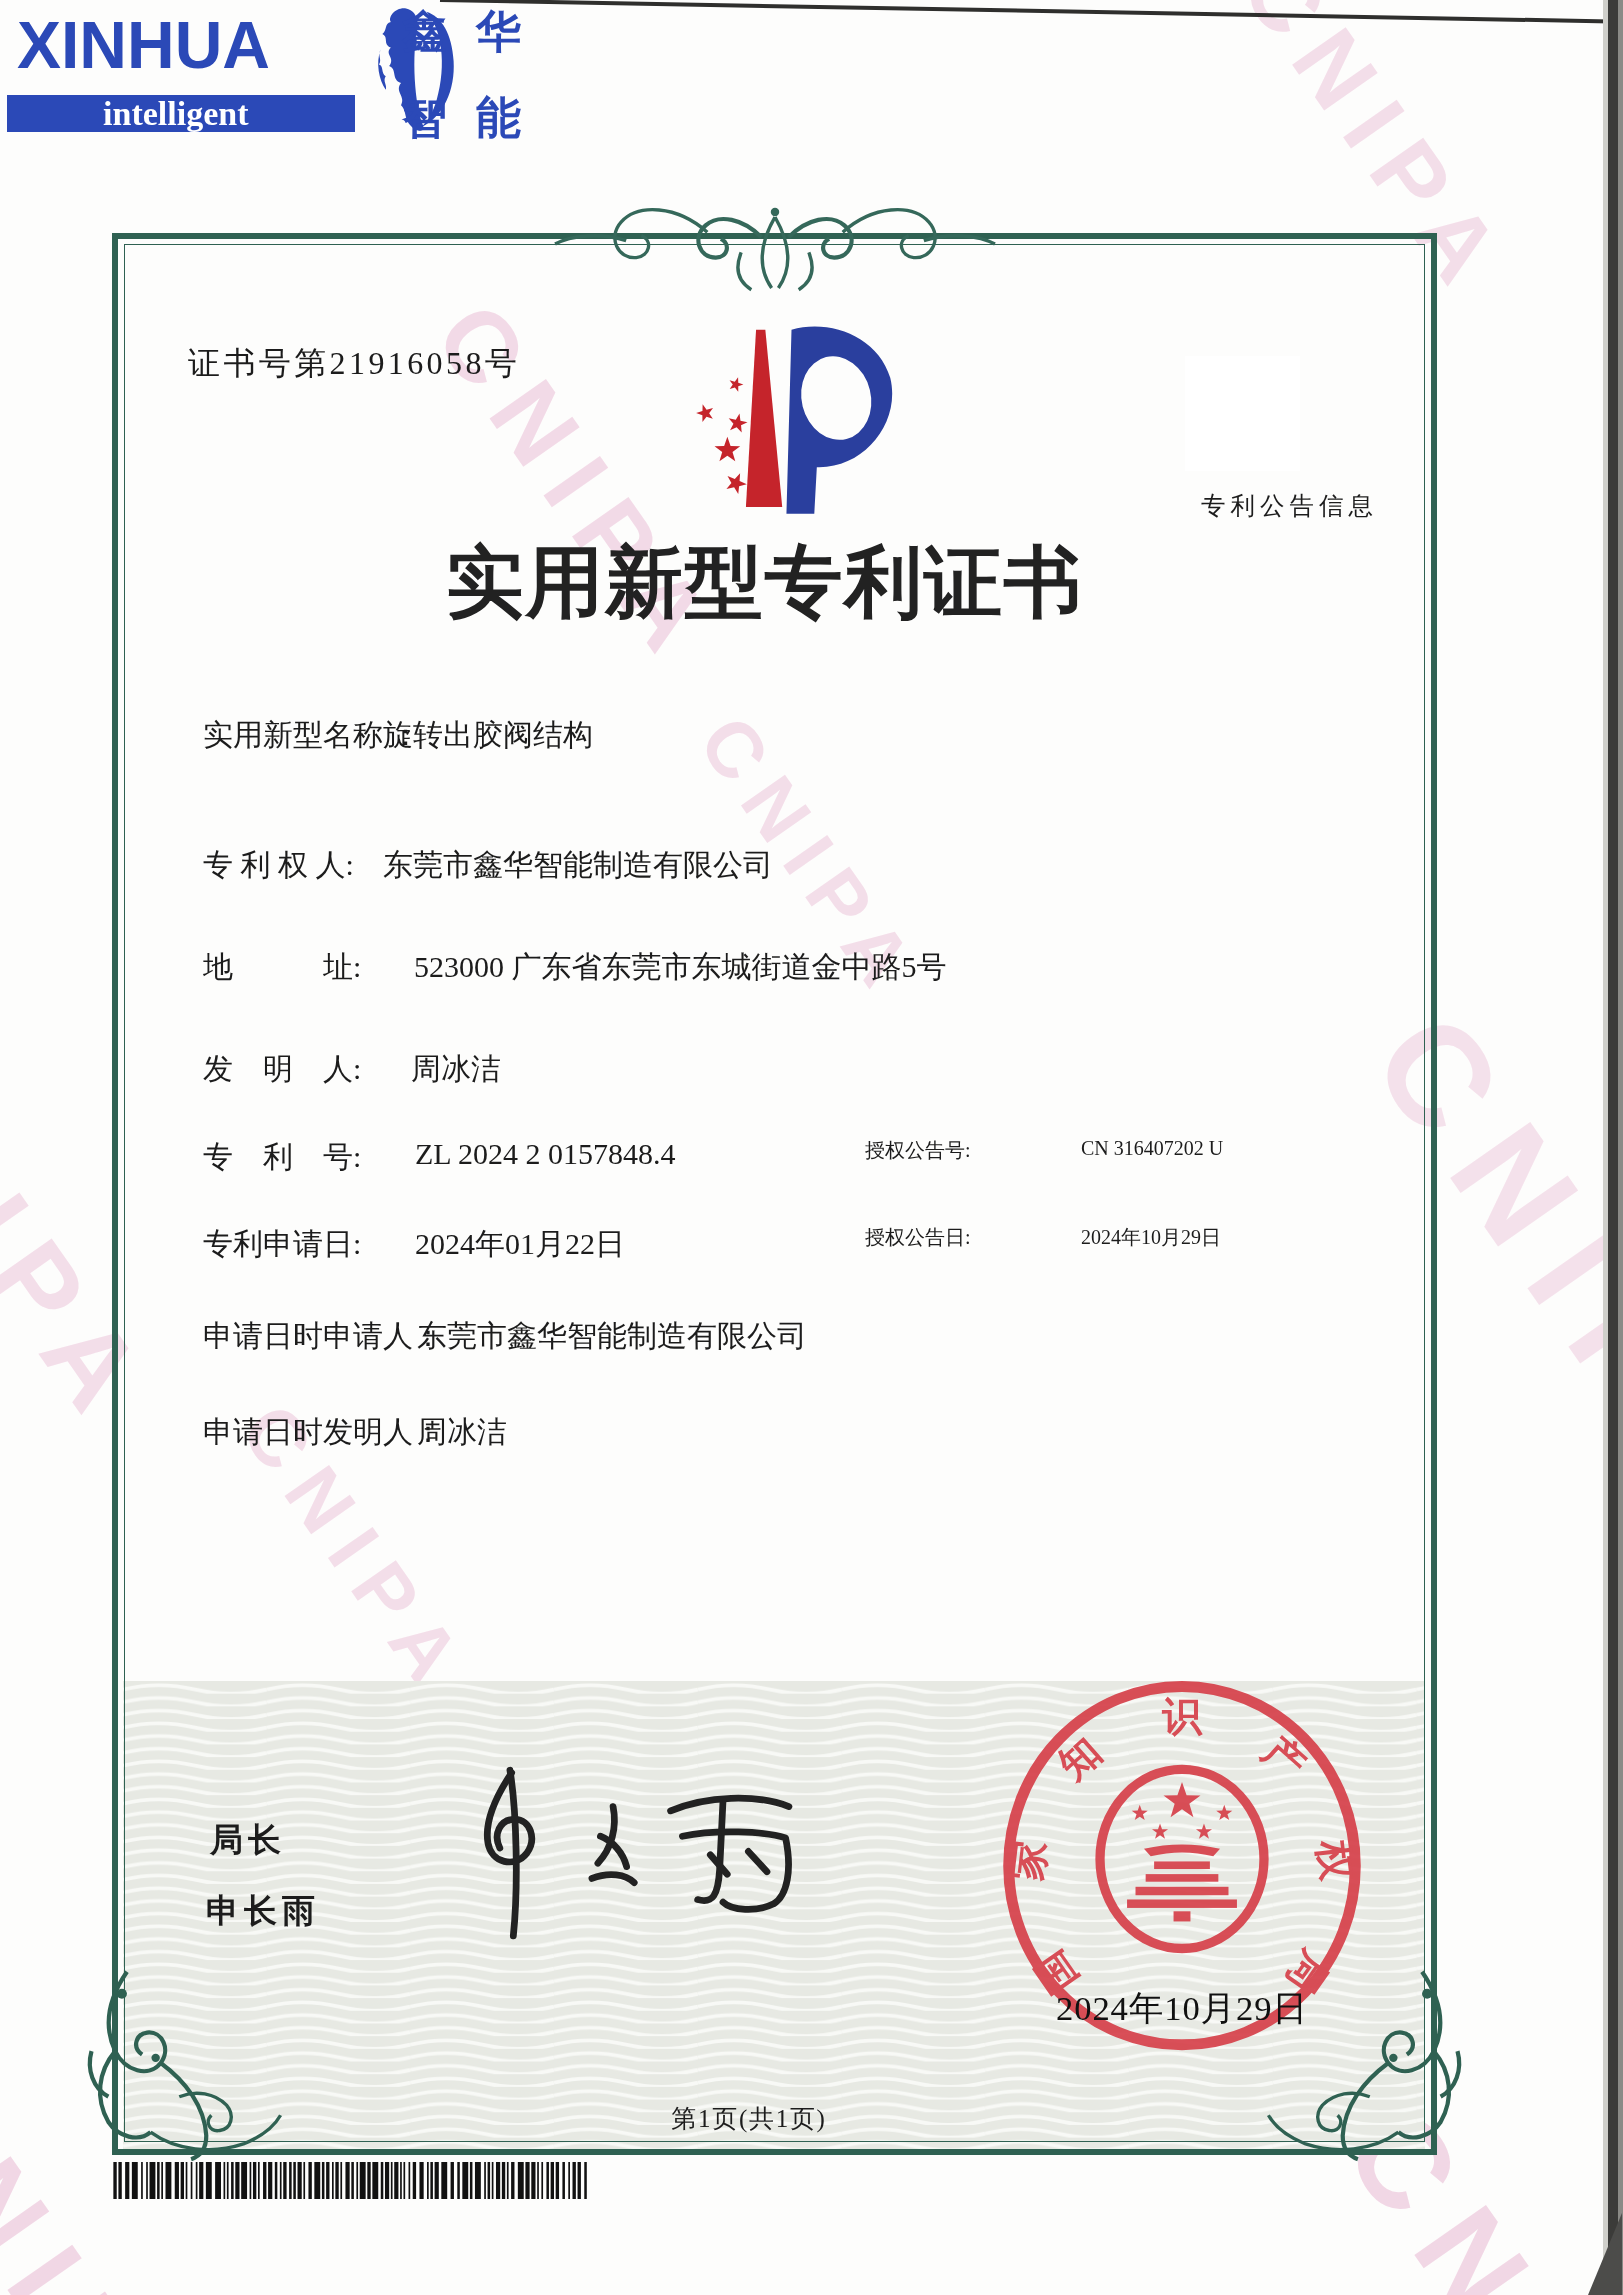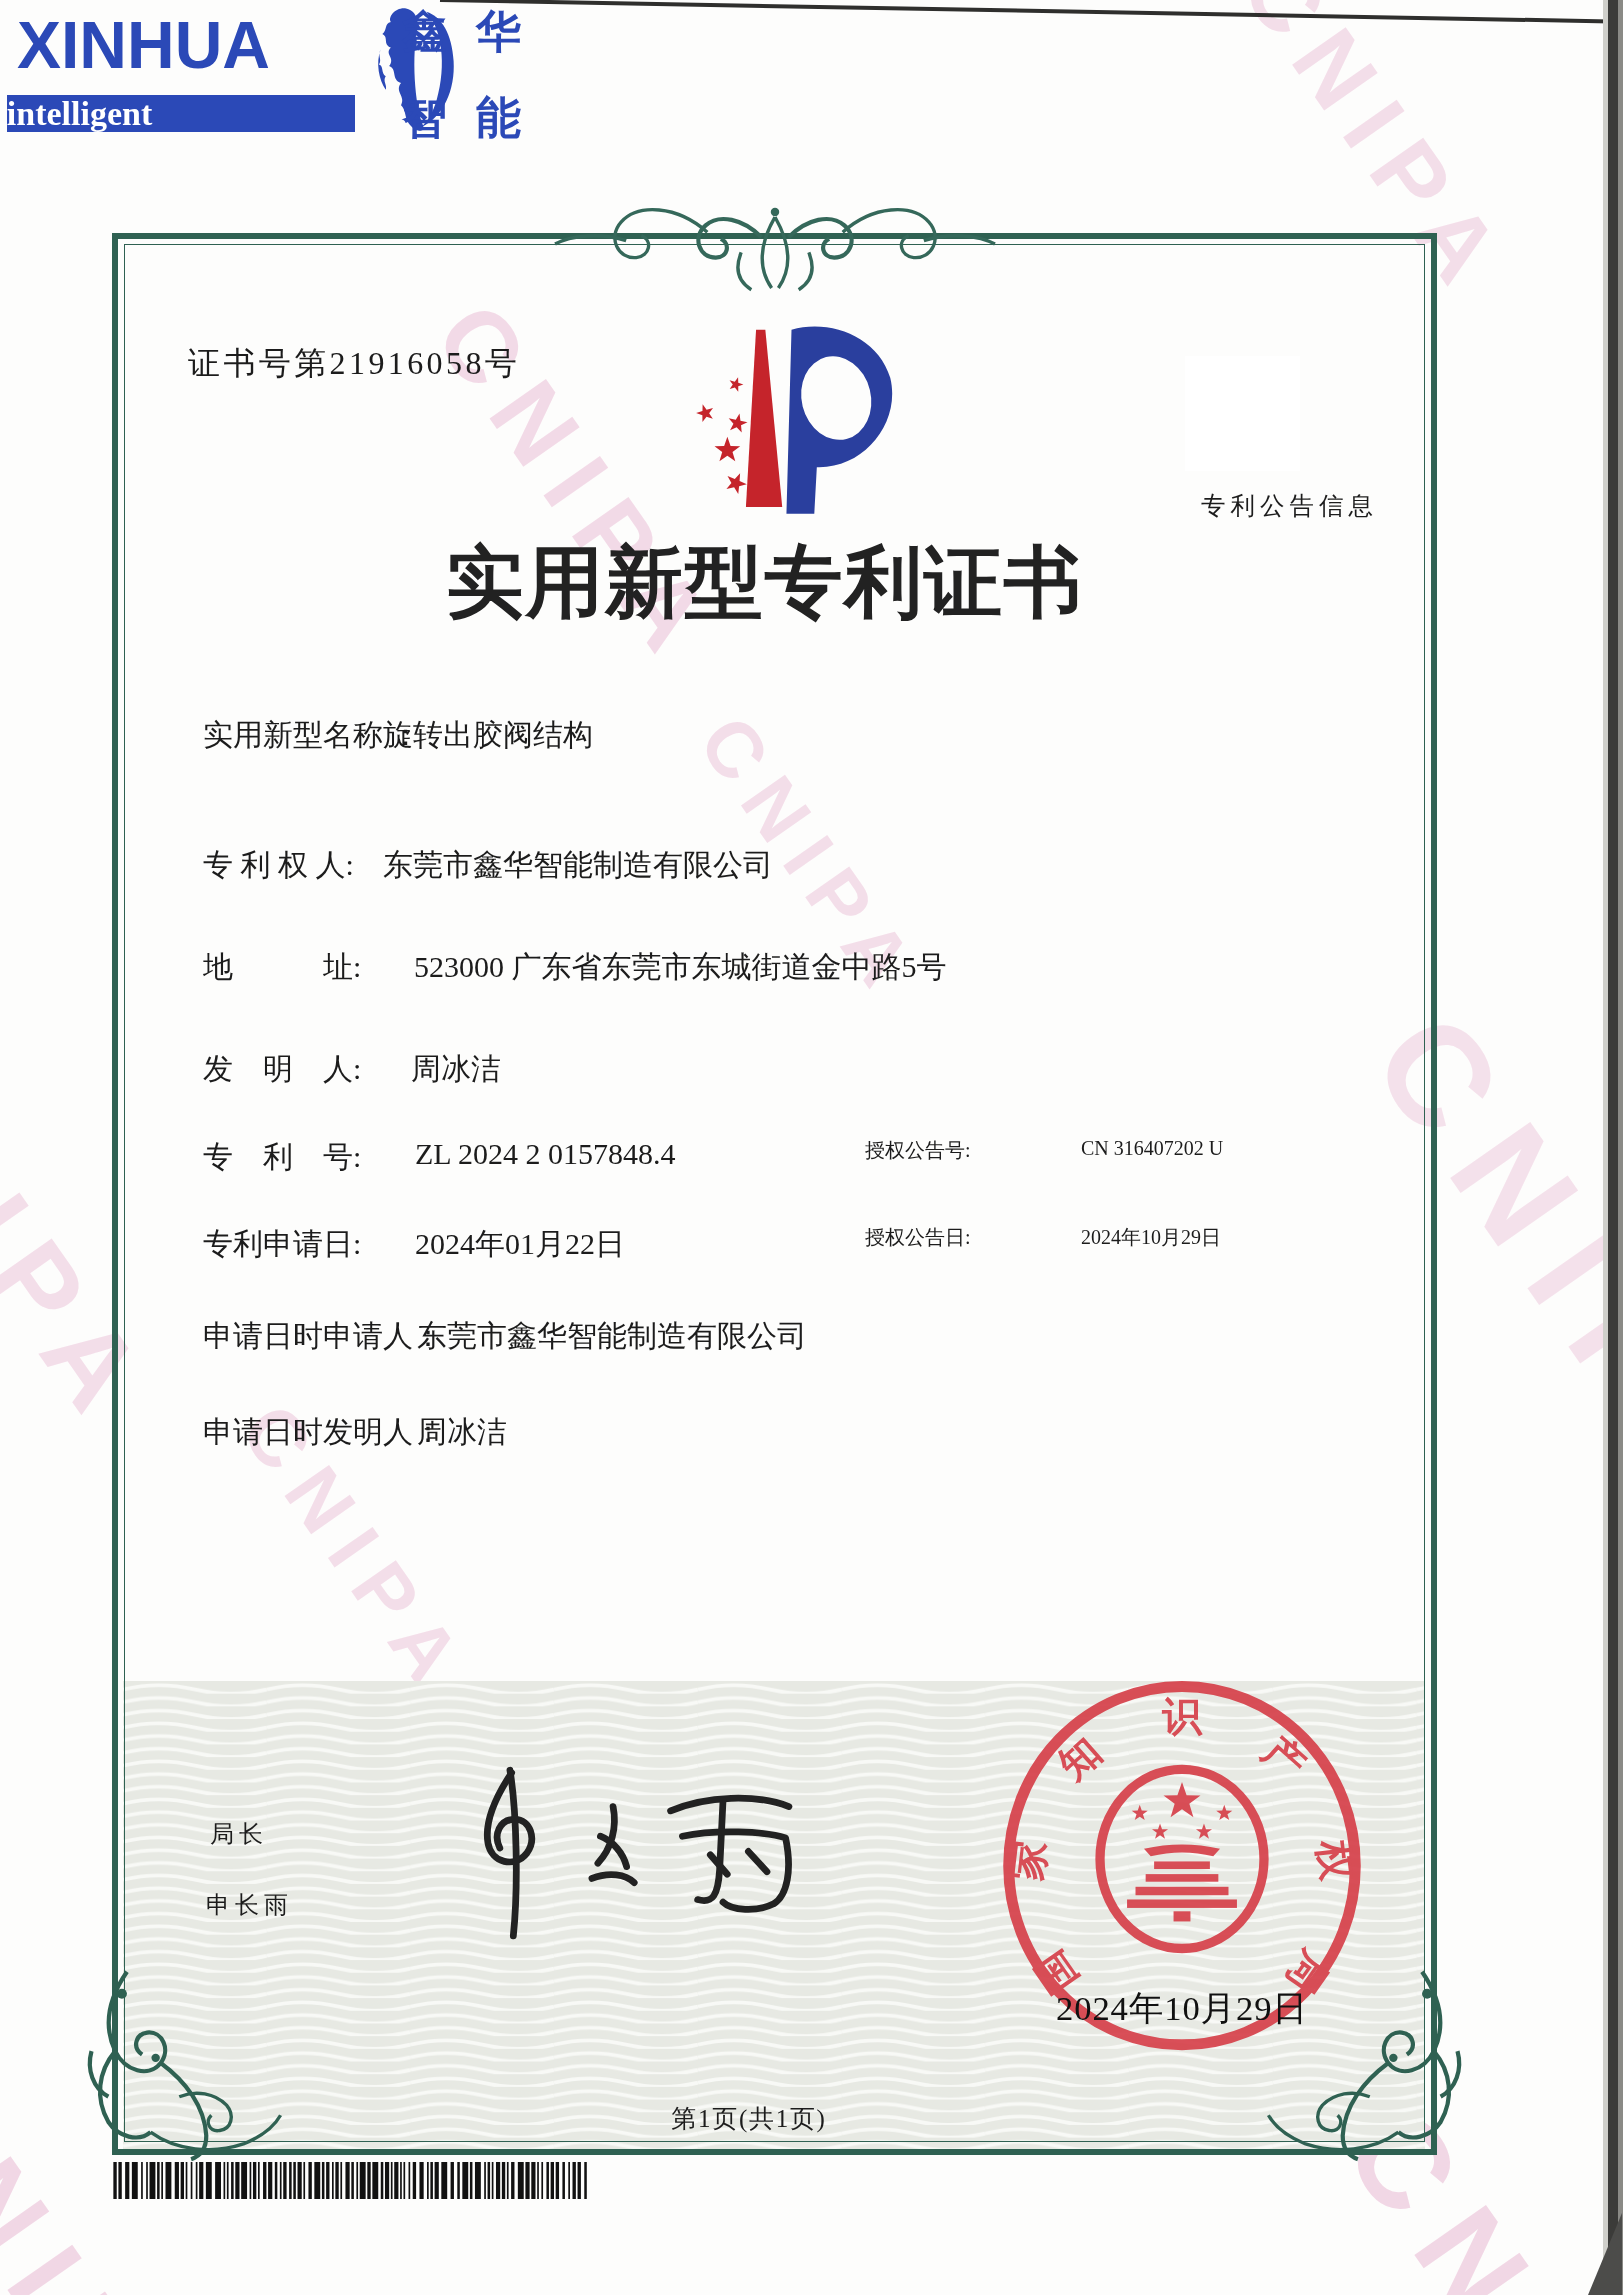--- a/index.html
+++ b/index.html
@@ -13,21 +13,21 @@
   #scan{position:relative;width:1623px;height:2295px;background:#fdfdfc;overflow:hidden;
         font-family:"Liberation Serif","DejaVu Serif",serif;color:var(--ink);}
   .abs{position:absolute;}
   
   .wm{position:absolute;font-family:"Liberation Sans","DejaVu Sans",sans-serif;font-weight:bold;
       color:var(--wm-pink);transform:rotate(55deg);transform-origin:0 0;white-space:nowrap;z-index:2;}
   
   #logo-en{left:17px;top:6.8px;font-family:"Liberation Sans","DejaVu Sans",sans-serif;
            font-weight:bold;font-size:66px;color:var(--brand-blue);letter-spacing:0;z-index:5;}
   #logo-bar{left:6.8px;top:95px;width:348px;height:37px;background:var(--brand-blue);z-index:5;
-            text-align:left;line-height:37px;padding-right:10px;box-sizing:border-box;}
+            text-align:center;line-height:37px;padding-right:10px;box-sizing:border-box;}
   #logo-bar span{color:#fff;font-family:"Liberation Serif","DejaVu Serif",serif;font-weight:bold;font-size:34px;}
   #logo-globe{left:362px;top:5px;z-index:5;}
   .logo-zh{left:402px;font-size:45px;font-weight:bold;color:var(--brand-blue);letter-spacing:29px;
            font-family:Liberation Serif, serif;line-height:1;z-index:5;white-space:nowrap;}
   
   #frame-outer{left:112px;top:233px;width:1325px;height:1922px;border:6px solid var(--frame-green);
                box-sizing:border-box;z-index:4;}
   #frame-inner{left:124px;top:244px;width:1301px;height:1898px;border:1.7px solid var(--frame-green);
                box-sizing:border-box;z-index:4;}
   #waveband{left:123px;top:1681px;z-index:3;}
@@ -39,22 +39,22 @@
   #qr-caption{left:1157px;top:489px;width:179px;text-align:center;font-size:24.5px;letter-spacing:5px;z-index:5;margin-left:43px;}
   #title{left:257px;top:531px;width:1015px;text-align:center;font-size:78px;font-weight:bold;
          letter-spacing:1.7px;z-index:5;color:#222;}
   .row{position:absolute;left:203px;font-size:30px;z-index:5;white-space:nowrap;height:41px;}
   .row .val{position:absolute;top:0;white-space:nowrap;}
   .rowR{position:absolute;left:865px;font-size:20px;z-index:5;white-space:nowrap;height:41px;}
   .rowR .val{position:absolute;top:0;white-space:nowrap;}
   .para{position:absolute;left:181px;width:1192px;font-size:29px;letter-spacing:0.8px;z-index:5;}
   #para1{top:1573px;text-indent:57px;}
   #para2{top:1624px;}
-  .signer{position:absolute;font-family:"Liberation Sans","DejaVu Sans",sans-serif;font-weight:normal;
-          font-size:24px;letter-spacing:5px;z-index:5;}
+  .signer{position:absolute;font-family:"Liberation Sans","DejaVu Sans",sans-serif;font-weight:bold;
+          font-size:33px;letter-spacing:5px;z-index:5;}
   #signer-title{left:210px;top:1818px;}
   #signer-name{left:206px;top:1889px;}
   #signature{left:444px;top:1760px;z-index:6;}
   #seal{left:1000px;top:1678px;z-index:6;}
   #footer-page{left:639px;top:2102px;width:220px;text-align:center;font-size:25px;letter-spacing:1.7px;z-index:5;}
   #barcode{left:112px;top:2162px;z-index:7;}
   
   .edge{z-index:9;}
   #edge-top{left:440px;top:-1.7px;width:1192px;height:4.2px;background:#2f2f2d;
             transform:rotate(1.05deg);transform-origin:0 50%;}

